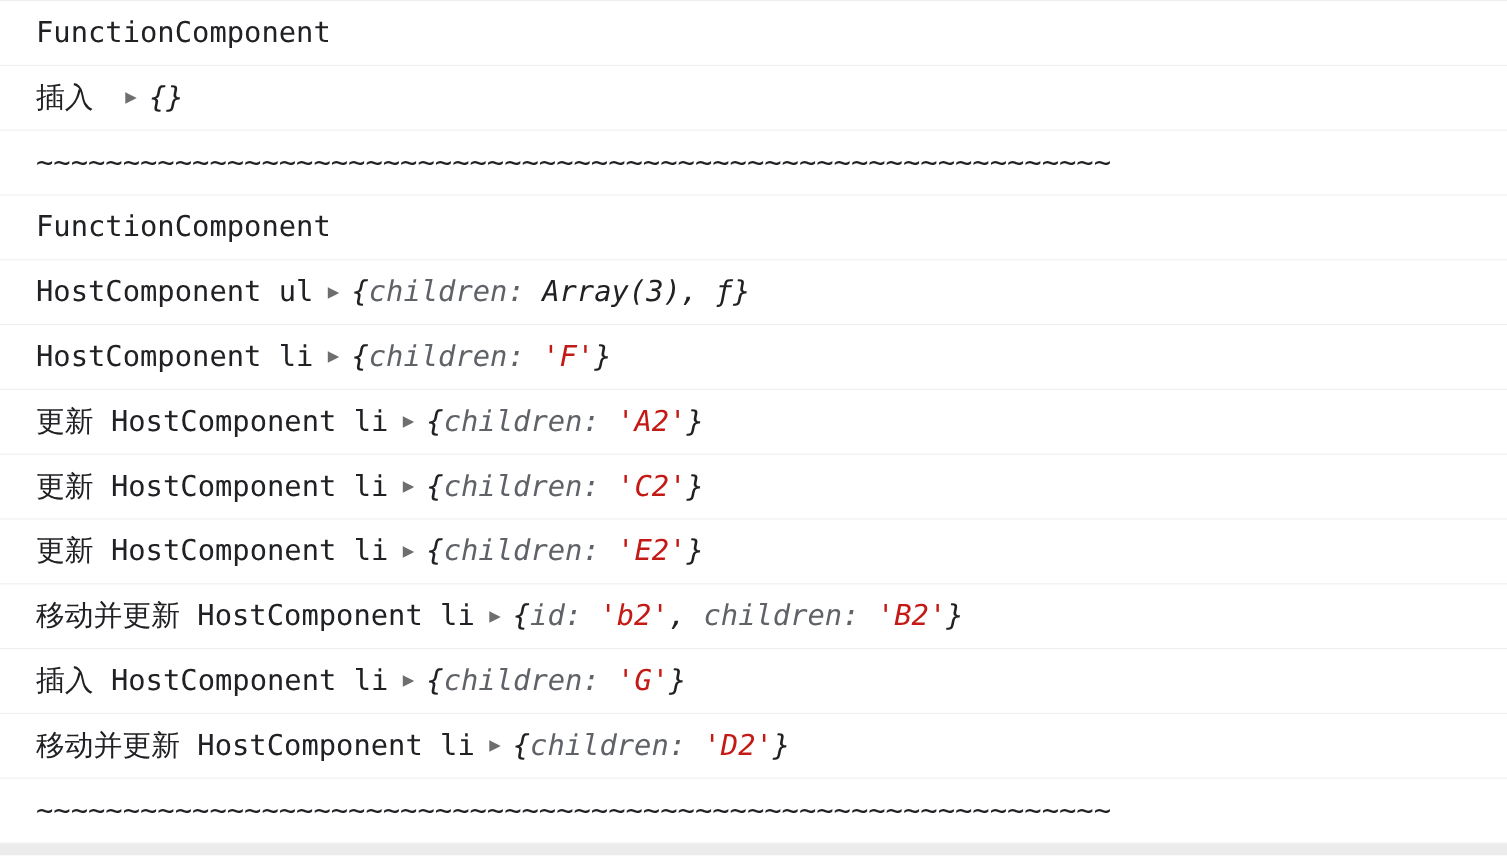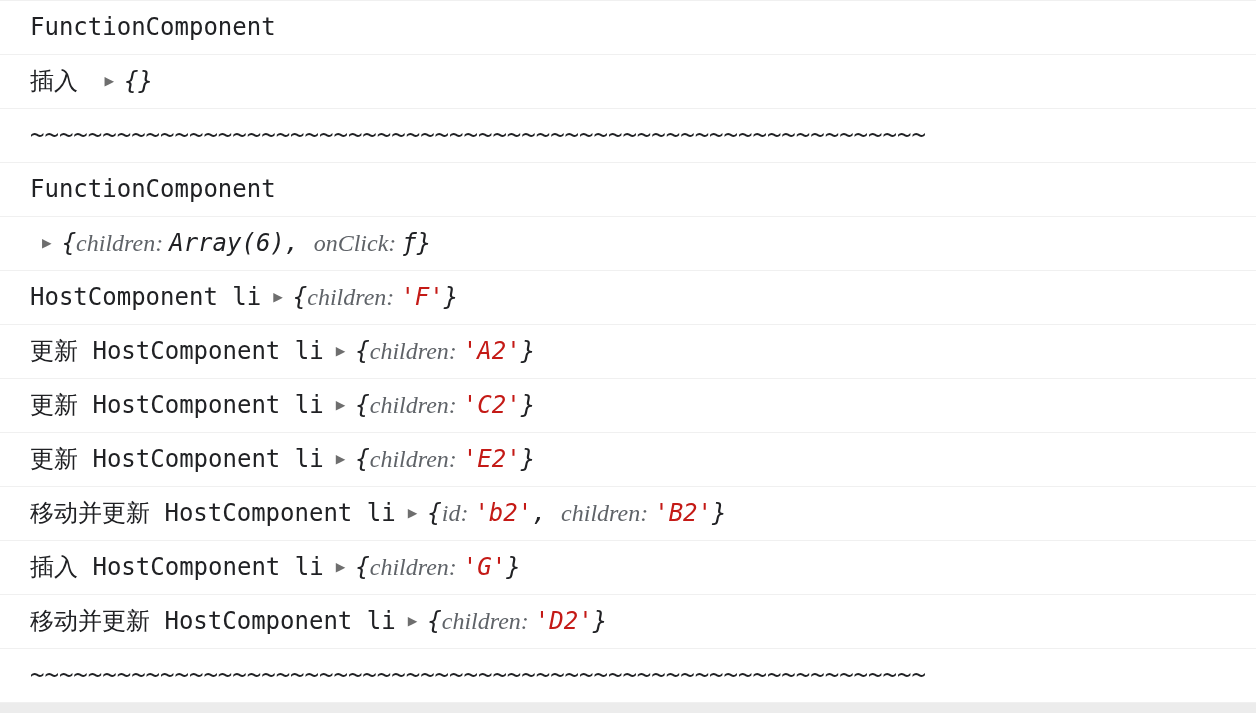--- a/index.html
+++ b/index.html
@@ -34,38 +34,38 @@
     font-style: normal;
     font-size: 16px;
     color: var(--arrow-color, #6e6e6e);
     margin: 0 10px 0 12px;
     position: relative;
     top: -1px;
     cursor: pointer;
     flex: 0 0 auto;
   }
   .t-punct { font-style: italic; color: var(--text-color, #202124); }
-  .t-prop  { font-style: italic; color: var(--prop-color, #5f6368); font-family: Liberation Serif, serif; }
+  .t-prop  { font-style: italic; color: var(--prop-color, #5f6368); }
   .t-val   { font-style: italic; color: var(--text-color, #202124); }
   .t-str   { font-style: italic; color: var(--string-color, #c41a16); }
   .bottom-bar {
     width: 100%;
     height: 10px;
     background: var(--bottom-bar, #ececec);
   }
 </style>
 </head>
 <body style="background: rgb(255, 255, 255);">
 
 <div class="console-output">
     <div class="console-row"><span class="t-source">FunctionComponent</span></div>
     <div class="console-row"><span class="t-label">插入 </span><span class="t-arrow">▶</span><span class="t-punct">{}</span></div>
     <div class="console-row"><span class="t-tilde">~~~~~~~~~~~~~~~~~~~~~~~~~~~~~~~~~~~~~~~~~~~~~~~~~~~~~~~~~~~~~~</span></div>
     <div class="console-row"><span class="t-source">FunctionComponent</span></div>
-    <div class="console-row"><span class="t-arrow">▶</span><span class="t-punct">{</span><span class="t-prop">children: </span><span class="t-val">Array(6)</span><span class="t-punct">, </span><span class="t-prop">onClick: </span><span class="t-val">ƒ</span><span class="t-punct">}</span></div>
+    <div class="console-row"><span class="t-source">HostComponent ul</span><span class="t-arrow">▶</span><span class="t-punct">{</span><span class="t-prop">children: </span><span class="t-val">Array(3)</span><span class="t-punct">, </span><span class="t-val">ƒ</span><span class="t-punct">}</span></div>
     <div class="console-row"><span class="t-source">HostComponent li</span><span class="t-arrow">▶</span><span class="t-punct">{</span><span class="t-prop">children: </span><span class="t-str">'F'</span><span class="t-punct">}</span></div>
     <div class="console-row"><span class="t-label">更新 </span><span class="t-source">HostComponent li</span><span class="t-arrow">▶</span><span class="t-punct">{</span><span class="t-prop">children: </span><span class="t-str">'A2'</span><span class="t-punct">}</span></div>
     <div class="console-row"><span class="t-label">更新 </span><span class="t-source">HostComponent li</span><span class="t-arrow">▶</span><span class="t-punct">{</span><span class="t-prop">children: </span><span class="t-str">'C2'</span><span class="t-punct">}</span></div>
     <div class="console-row"><span class="t-label">更新 </span><span class="t-source">HostComponent li</span><span class="t-arrow">▶</span><span class="t-punct">{</span><span class="t-prop">children: </span><span class="t-str">'E2'</span><span class="t-punct">}</span></div>
     <div class="console-row"><span class="t-label">移动并更新 </span><span class="t-source">HostComponent li</span><span class="t-arrow">▶</span><span class="t-punct">{</span><span class="t-prop">id: </span><span class="t-str">'b2'</span><span class="t-punct">, </span><span class="t-prop">children: </span><span class="t-str">'B2'</span><span class="t-punct">}</span></div>
     <div class="console-row"><span class="t-label">插入 </span><span class="t-source">HostComponent li</span><span class="t-arrow">▶</span><span class="t-punct">{</span><span class="t-prop">children: </span><span class="t-str">'G'</span><span class="t-punct">}</span></div>
     <div class="console-row"><span class="t-label">移动并更新 </span><span class="t-source">HostComponent li</span><span class="t-arrow">▶</span><span class="t-punct">{</span><span class="t-prop">children: </span><span class="t-str">'D2'</span><span class="t-punct">}</span></div>
     <div class="console-row"><span class="t-tilde">~~~~~~~~~~~~~~~~~~~~~~~~~~~~~~~~~~~~~~~~~~~~~~~~~~~~~~~~~~~~~~</span></div>
   </div>
 <div class="bottom-bar"></div>

